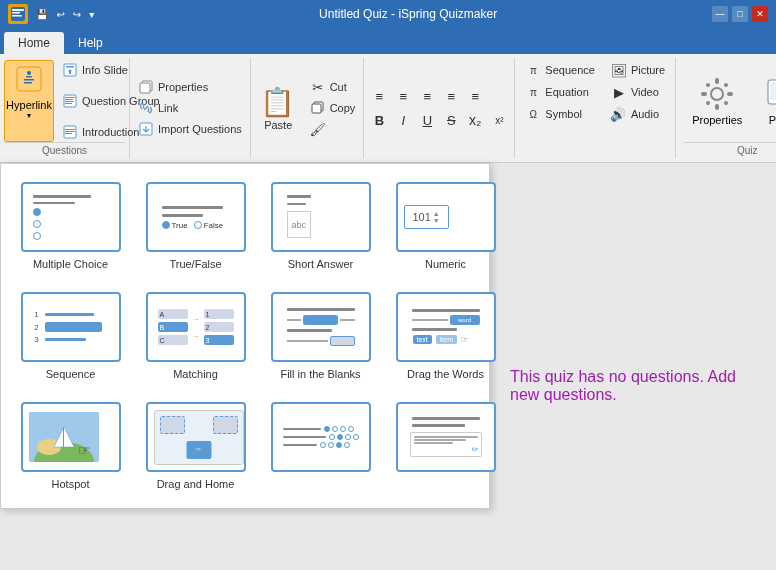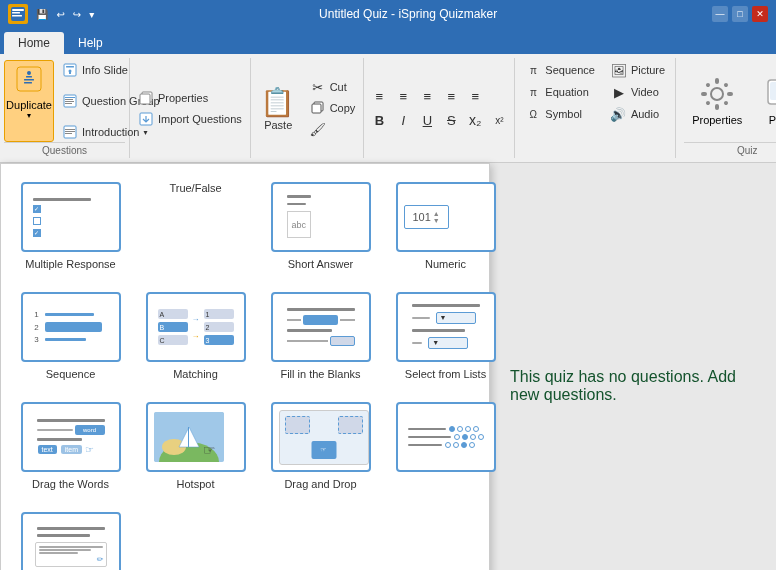--- a/index.html
+++ b/index.html
@@ -148,21 +148,21 @@
     }
 
     
     .bg-content {
       flex: 1;
       display: flex; align-items: center; justify-content: center;
       color: #999; font-size: 14px;
       padding: 20px;
     }
     .no-questions-text {
-      color: #14532d; font-size: 16px;
+      color: #a21caf; font-size: 16px;
     }
 
     
     .question-big-btn {
       display: flex; flex-direction: column; align-items: center;
       cursor: pointer; padding: 4px;
       border-radius: 3px; font-size: 11px;
       background: #ffd080;
       border: 1px solid #e8a000;
       min-width: 50px;
@@ -266,21 +266,21 @@
       <div class="question-big-btn">
         <div class="icon-large">
           <svg width="28" height="28" viewBox="0 0 28 28">
             <rect x="2" y="2" width="24" height="24" rx="3" fill="#ffd080" stroke="#e8a000" stroke-width="1"></rect>
             <circle cx="14" cy="8" r="2" fill="#2e6db4"></circle>
             <rect x="11" y="11" width="6" height="1.5" rx="0.5" fill="#2e6db4"></rect>
             <rect x="9" y="14" width="10" height="1.5" rx="0.5" fill="#2e6db4"></rect>
             <rect x="9" y="17" width="8" height="1.5" rx="0.5" fill="#2e6db4"></rect>
           </svg>
         </div>
-        <span>Duplicate</span>
+        <span>Hyperlink</span>
         <span style="font-size:8px;">▾</span>
       </div>
       <div class="ribbon-btns-row">
         <div class="ribbon-btn-small">
           <span class="icon-sm">
             <svg width="14" height="14" viewBox="0 0 14 14">
                 <rect x="1" y="1" width="12" height="12" rx="1" fill="white" stroke="#5b9bd5" stroke-width="1"></rect>
                 <rect x="3" y="3" width="8" height="1.5" rx="0.5" fill="#5b9bd5"></rect>
                 <circle cx="7" cy="8" r="1.5" fill="#5b9bd5"></circle>
                 <rect x="6" y="9" width="2" height="2" fill="#5b9bd5"></rect>
@@ -320,20 +320,30 @@
   <div style="display:flex; flex-direction:column; padding: 2px 4px; border-right: 1px solid #d0d0d0;">
     <div style="flex:1; display:flex; flex-direction:column; gap:1px; justify-content:center;">
       <div class="ribbon-btn-small">
         <span class="icon-sm">
           <svg width="14" height="14" viewBox="0 0 14 14">
               <rect x="3" y="1" width="10" height="10" rx="1" fill="white" stroke="#888" stroke-width="1"></rect>
               <rect x="1" y="3" width="10" height="10" rx="1" fill="white" stroke="#888" stroke-width="1"></rect>
             </svg>
         </span>
         <span>Properties</span>
+      </div>
+      <div class="ribbon-btn-small">
+        <span class="icon-sm">
+          <svg width="14" height="14" viewBox="0 0 14 14">
+              <path d="M5 9l4-4" stroke="#888" stroke-width="1.5"></path>
+              <path d="M3 8 C1 6 1 4 3 2 L5 4 C4 5 4 6 5 7" stroke="#5b9bd5" stroke-width="1.2" fill="none"></path>
+              <path d="M11 6 C13 8 13 10 11 12 L9 10 C10 9 10 8 9 7" stroke="#5b9bd5" stroke-width="1.2" fill="none"></path>
+            </svg>
+        </span>
+        <span>Link</span>
       </div>
       <div class="ribbon-btn-small">
         <span class="icon-sm">
           <svg width="14" height="14" viewBox="0 0 14 14">
               <rect x="1" y="1" width="12" height="12" rx="1" fill="white" stroke="#5b9bd5" stroke-width="1"></rect>
               <path d="M7 4 L7 9 M4 7 L7 10 L10 7" stroke="#5b9bd5" stroke-width="1.2" fill="none"></path>
             </svg>
         </span>
         <span>Import Questions</span>
       </div>
@@ -455,41 +465,58 @@
     </div>
     <div class="ribbon-group-label">Quiz</div>
   </div>
 </div>
 
 <div class="main-area">
 
   <div class="dropdown-menu">
     <div class="dropdown-grid">
 
-
       <div class="question-type-item">
         <div class="qt-preview">
           <div style="height:3px; background:#888; margin:2px 4px; border-radius:1px; width:70%;"></div>
+          <div style="height:2px; background:#888; margin:2px 4px; border-radius:1px; width:50%;"></div>
           <div style="display:flex;align-items:center;gap:3px;padding:2px 4px;">
-              <div style="width:8px;height:8px;border:1px solid #5b9bd5;background:#5b9bd5;display:flex;align-items:center;justify-content:center;font-size:6px;color:white;">✓</div>
+              <div style="width:8px;height:8px;border-radius:50%;border:1px solid #5b9bd5;background:#5b9bd5;"></div>
               <div style="height:2px;background:#aaa;flex:1;border-radius:1px;"></div>
             </div>
           <div style="display:flex;align-items:center;gap:3px;padding:2px 4px;">
-              <div style="width:8px;height:8px;border:1px solid #5b9bd5;"></div>
+              <div style="width:8px;height:8px;border-radius:50%;border:1px solid #5b9bd5;"></div>
               <div style="height:2px;background:#aaa;flex:1;border-radius:1px;"></div>
             </div>
           <div style="display:flex;align-items:center;gap:3px;padding:2px 4px;">
-              <div style="width:8px;height:8px;border:1px solid #5b9bd5;background:#5b9bd5;display:flex;align-items:center;justify-content:center;font-size:6px;color:white;">✓</div>
+              <div style="width:8px;height:8px;border-radius:50%;border:1px solid #5b9bd5;"></div>
               <div style="height:2px;background:#aaa;flex:1;border-radius:1px;"></div>
             </div>
         </div>
-        <span>Multiple Response</span>
-      </div>
-
-      <div class="question-type-item">
+        <span>Multiple Choice</span>
+      </div>
+
+
+      <div class="question-type-item">
+        <div class="qt-preview">
+          <div class="true-false-preview">
+            <div class="tf-line"></div>
+            <div class="tf-line" style="width:60%;"></div>
+            <div class="tf-options">
+              <div class="tf-opt">
+                  <div class="tf-check checked"></div>
+                  <span>True</span>
+                </div>
+              <div class="tf-opt">
+                  <div class="tf-check"></div>
+                  <span>False</span>
+                </div>
+            </div>
+          </div>
+        </div>
         <span>True/False</span>
       </div>
 
       <div class="question-type-item">
         <div class="qt-preview">
           <div class="short-ans-preview">
             <div class="sa-line"></div>
             <div class="sa-line" style="width:60%;"></div>
             <div class="sa-box">abc</div>
           </div>
@@ -566,41 +593,20 @@
             <div style="height:3px; background:#888; margin:2px 4px; border-radius:1px; width:60%;"></div>
             <div style="display:flex;align-items:center;gap:2px;padding:2px 4px;">
               <div style="height:2px;background:#aaa;flex:1;"></div>
               <div style="height:10px;width:25px;background:#d0d8e8;border-radius:2px;border:1px solid #5b9bd5;"></div>
             </div>
           </div>
         </div>
         <span>Fill in the Blanks</span>
       </div>
 
-      <div class="question-type-item">
-        <div class="qt-preview">
-          <div class="sfl-preview">
-            <div class="sfl-line"></div>
-            <div style="display:flex;align-items:center;gap:2px;padding:0 4px;">
-              <div style="height:2px;background:#aaa;flex:1;border-radius:1px;"></div>
-              <div class="sfl-select" style="flex:none;width:40px;">
-                <span style="font-size:7px;">▼</span>
-              </div>
-            </div>
-            <div class="sfl-line" style="width:70%;"></div>
-            <div style="display:flex;align-items:center;gap:2px;padding:0 4px;">
-              <div style="height:2px;background:#aaa;flex:0.6;border-radius:1px;"></div>
-              <div class="sfl-select" style="flex:none;width:40px;">
-                <span style="font-size:7px;">▼</span>
-              </div>
-            </div>
-          </div>
-        </div>
-        <span>Select from Lists</span>
-      </div>
 
       <div class="question-type-item">
         <div class="qt-preview">
           <div class="drag-words-preview">
             <div class="dw-line"></div>
             <div style="display:flex;align-items:center;gap:2px;padding:0 4px;">
               <div style="height:2px;background:#aaa;flex:1;border-radius:1px;"></div>
               <div style="height:10px;width:30px;background:#5b9bd5;border-radius:2px;display:flex;align-items:center;justify-content:center;">
                   <span style="font-size:6px;color:white;">word</span>
                 </div>
@@ -641,21 +647,21 @@
           <div class="dragdrop-preview">
             <div style="width:90px;height:55px;background:#e8f0f8;border-radius:3px;border:1px solid #ccc;position:relative;display:flex;align-items:center;justify-content:center;">
               <div style="position:absolute;top:5px;left:5px;width:25px;height:18px;background:#d0d8e8;border:1px dashed #5b9bd5;border-radius:2px;"></div>
               <div style="position:absolute;top:5px;right:5px;width:25px;height:18px;background:#d0d8e8;border:1px dashed #5b9bd5;border-radius:2px;"></div>
               <div style="position:absolute;bottom:5px;left:50%;transform:translateX(-50%);width:25px;height:18px;background:#5b9bd5;border-radius:2px;display:flex;align-items:center;justify-content:center;">
                 <span style="font-size:7px;color:white;">☞</span>
               </div>
             </div>
           </div>
         </div>
-        <span>Drag and Drop</span>
+        <span>Drag and Home</span>
       </div>
 
       <div class="question-type-item">
         <div class="qt-preview">
           <div class="likert-preview">
             <div class="likert-row">
               <div style="height:2px;background:#888;width:50%;border-radius:1px;"></div>
               <div class="likert-dots">
                 <div class="likert-dot filled"></div>
                 <div class="likert-dot"></div>

